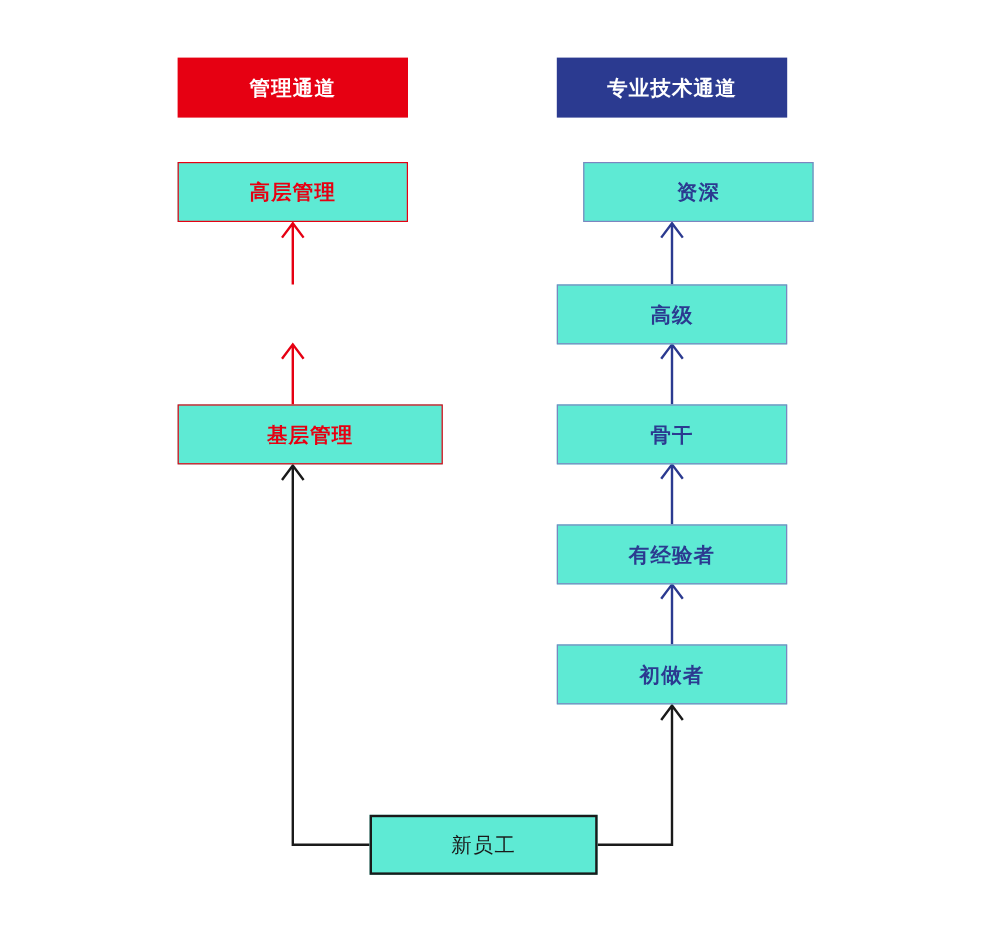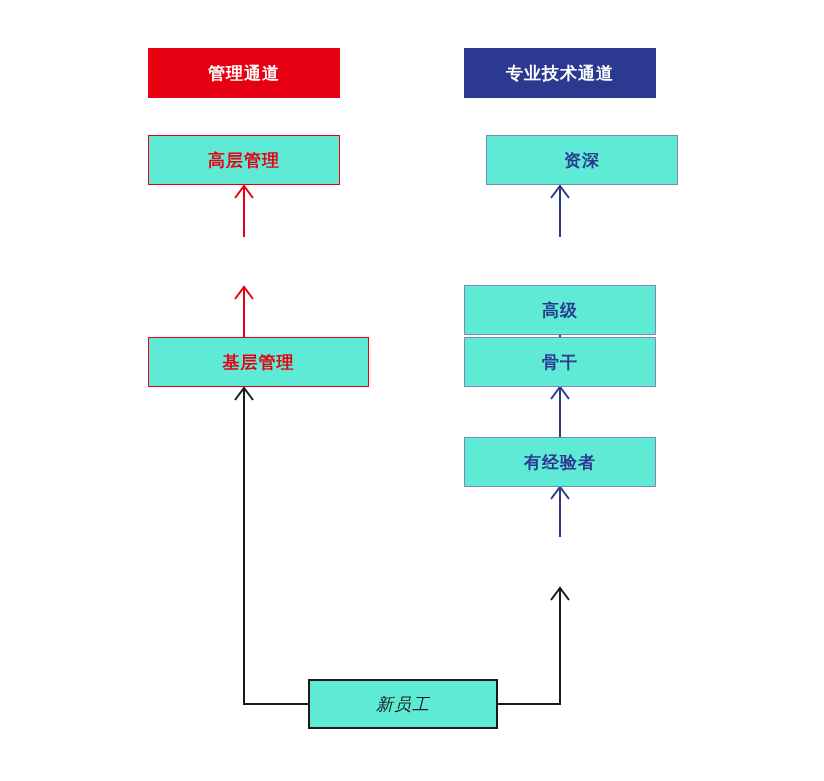--- a/index.html
+++ b/index.html
@@ -48,21 +48,20 @@
   }
   .lvl-pro {
     border: 1px solid var(--blue-border);
     color: var(--blue);
     font-weight: bold;
   }
   .entry-box {
     border: 2px solid var(--black);
     color: var(--black);
     font-weight: normal;
-    font-style: italic;
   }
   svg.connectors {
     position: absolute;
     left: 0; top: 0;
     width: 824px; height: 781px;
     pointer-events: none;
   }
   svg.connectors path { fill: none; stroke-width: 2; }
   path.stroke-red   { stroke: var(--red); }
   path.stroke-blue  { stroke: var(--blue); }
@@ -91,22 +90,23 @@
 
   <div class="box channel-header hdr-pro" style="left:464px; top:48px; width:192px; height:50px;">专业技术通道</div>
 
   <div class="box lvl-mgmt" style="left:148px; top:135px; width:192px; height:50px;">高层管理</div>
 
 
   <div class="box lvl-mgmt" style="left:148px; top:337px; width:221px; height:50px;">基层管理</div>
 
   <div class="box lvl-pro" style="left:464px; top:135px; width:192px; height:50px;margin-left:22px;">资深</div>
 
-  <div class="box lvl-pro" style="left:464px; top:237px; width:192px; height:50px;margin-top:48px;">高级</div>
+  <div class="box lvl-pro" style="left:464px; top:237px; width:192px; height:50px;">高级</div>
 
   <div class="box lvl-pro" style="left:464px; top:437px; width:192px; height:50px;">有经验者</div>
 
   <div class="box lvl-pro" style="left:464px; top:337px; width:192px; height:50px;">骨干</div>
 
+  <div class="box lvl-pro" style="left:464px; top:537px; width:192px; height:50px;">初做者</div>
 
   <div class="box entry-box" style="left:308px; top:679px; width:190px; height:50px;">新员工</div>
 
 </div>
 
 </body></html>

